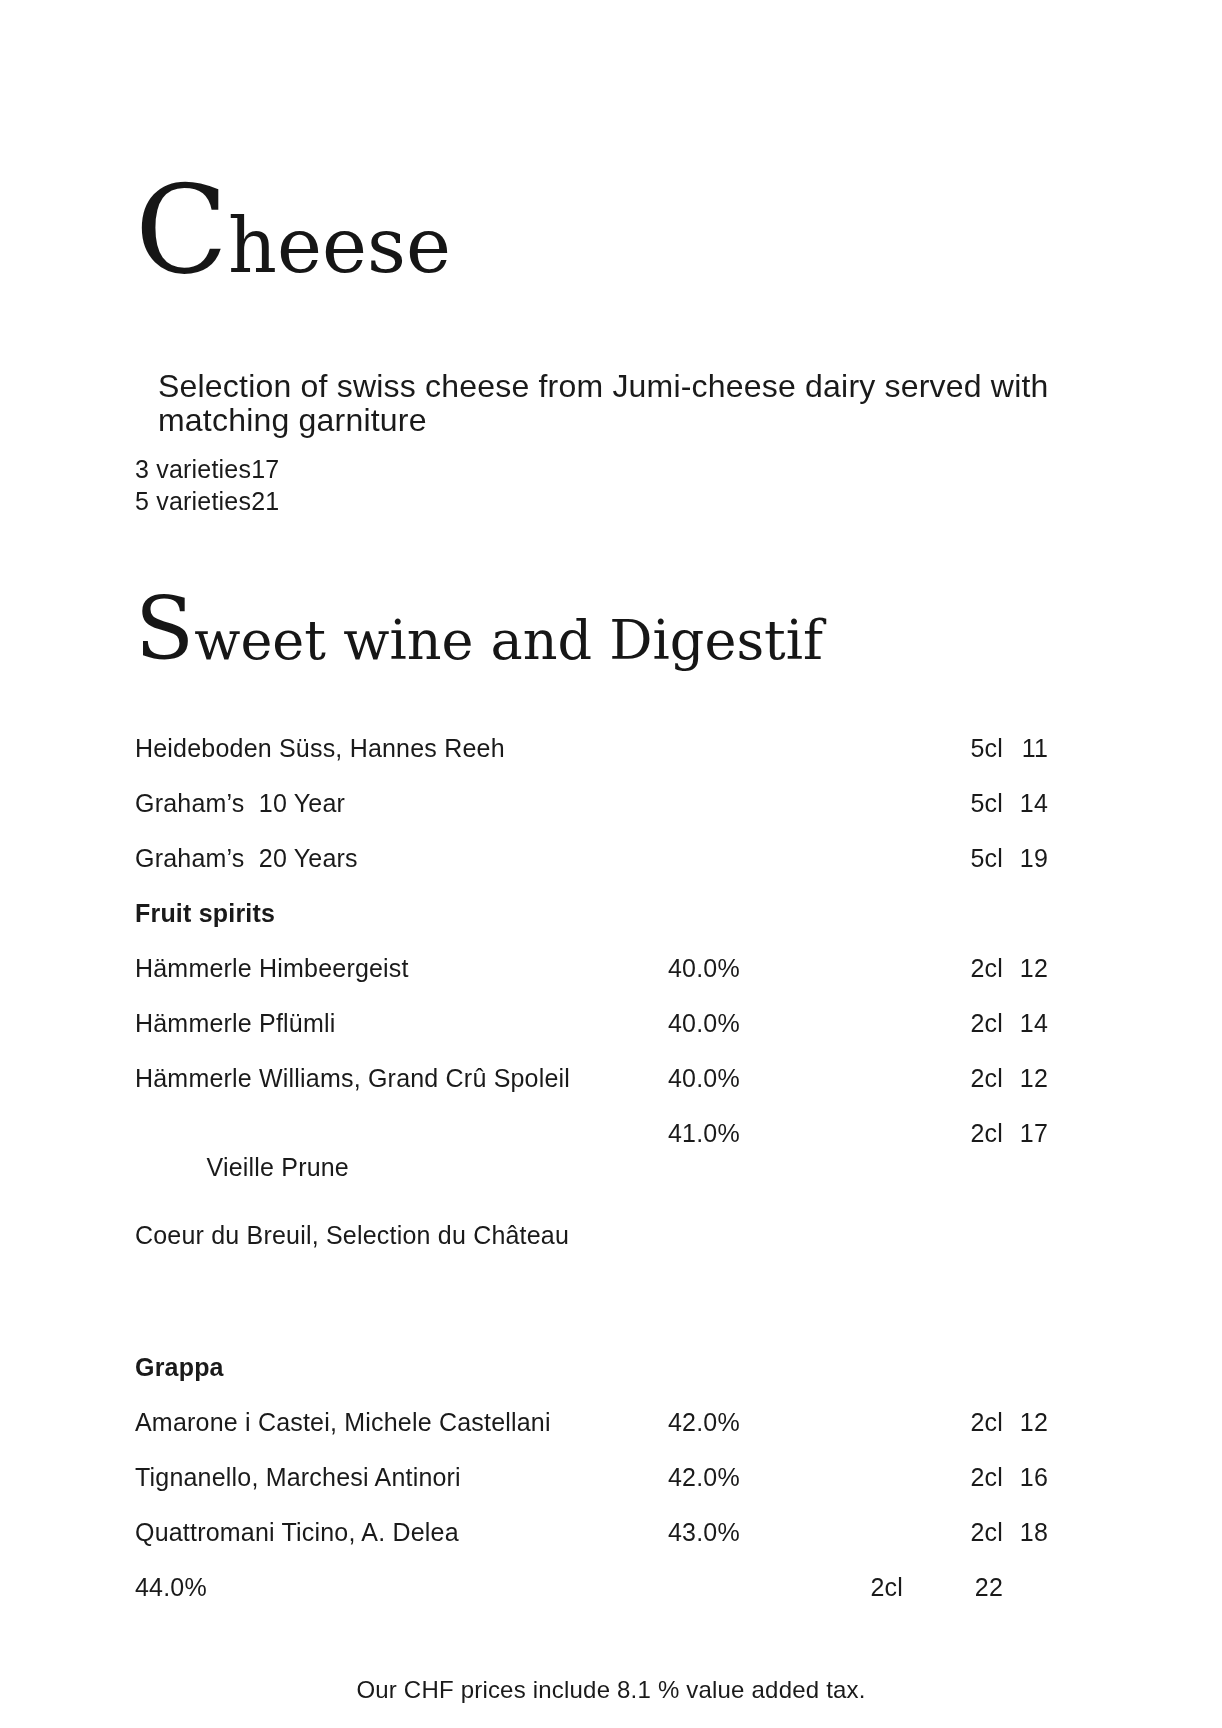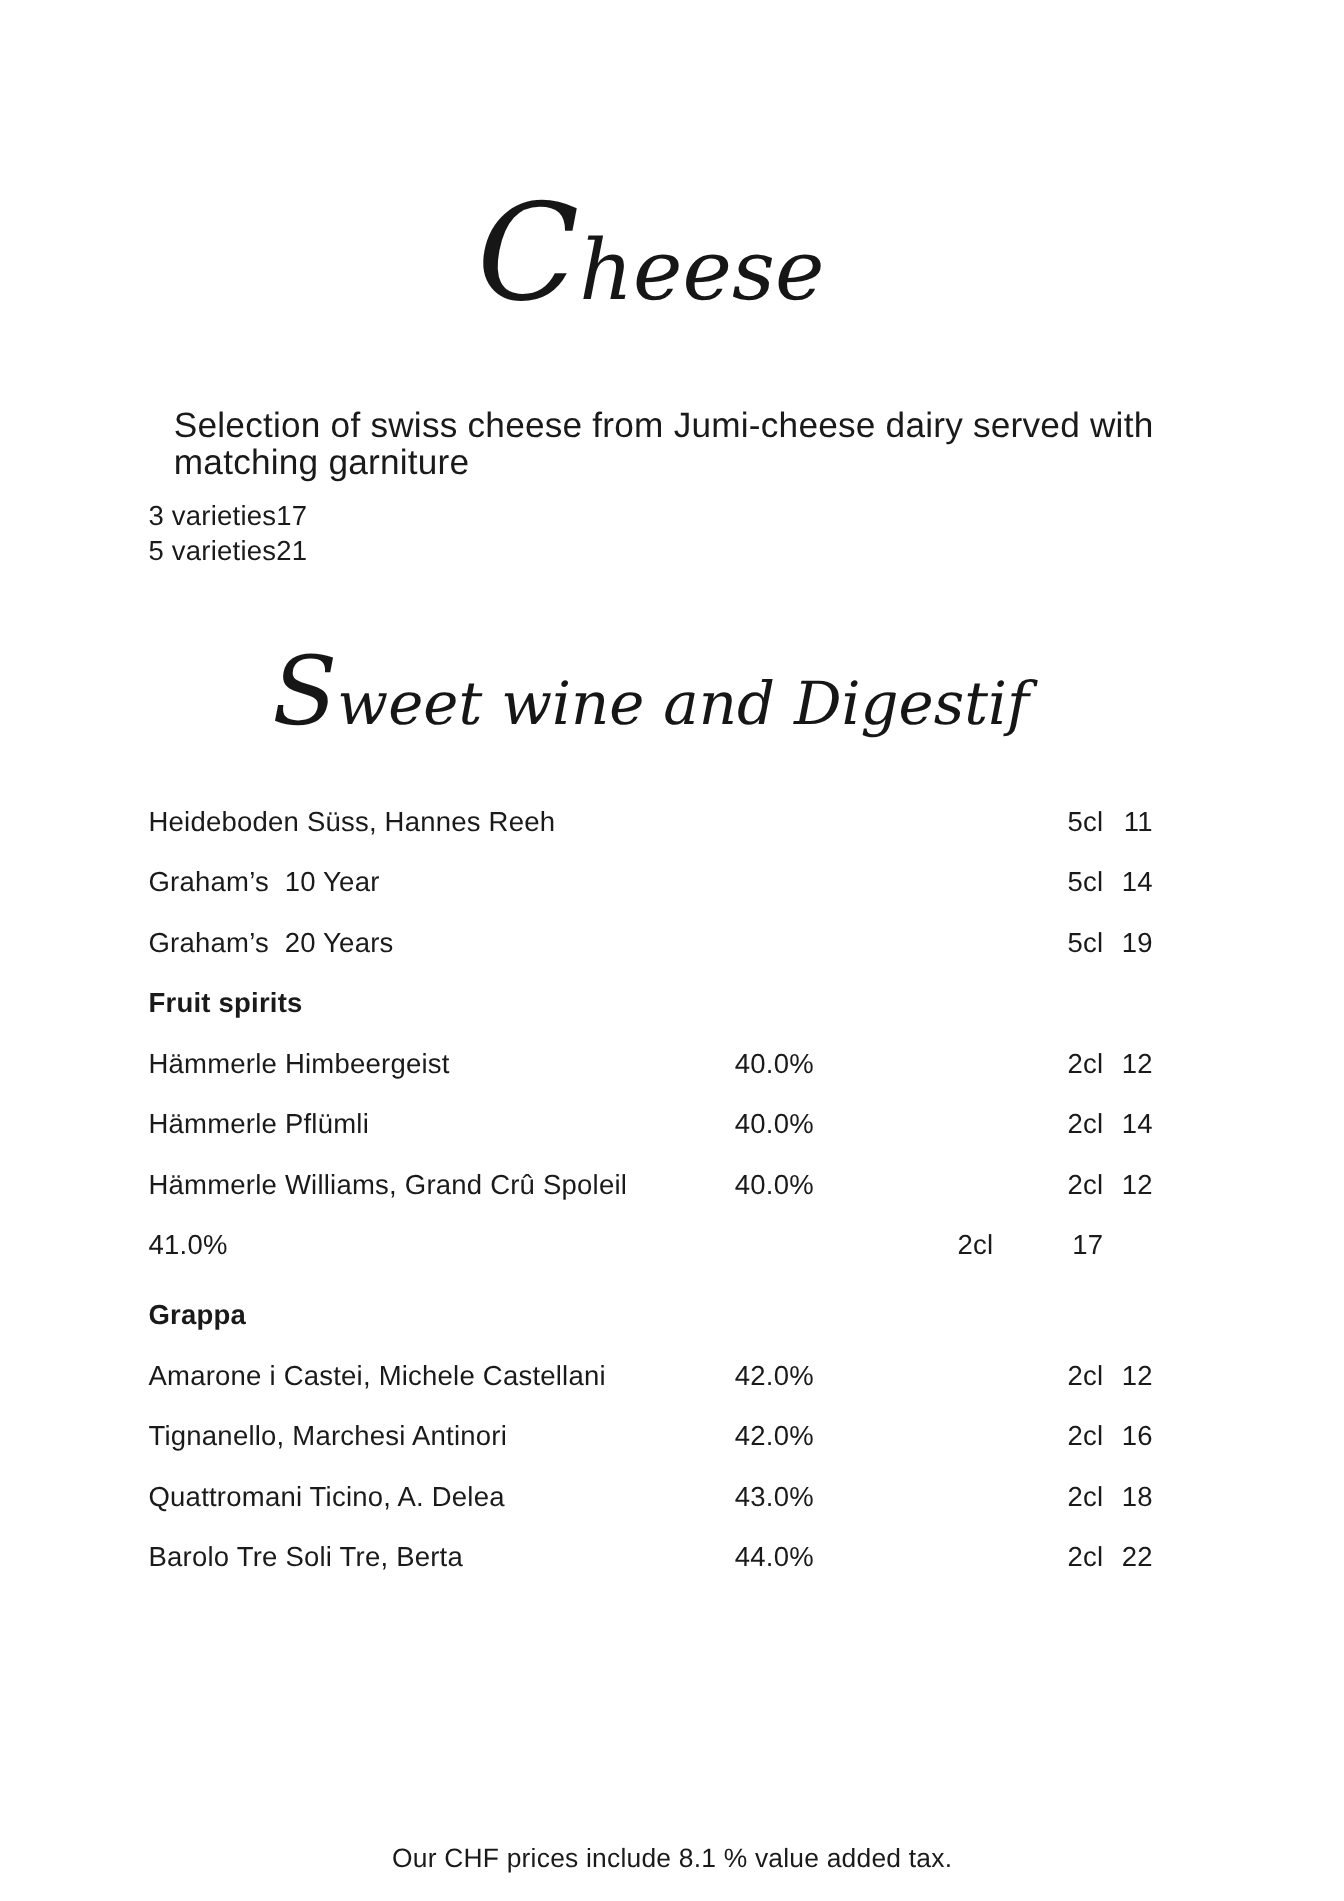--- a/index.html
+++ b/index.html
@@ -18,23 +18,21 @@
   }
   .content {
     position: absolute;
     left: 135px;
     top: 0;
     width: 913px;
   }
   
   .script-title {
     font-family: "DejaVu Serif", serif;
-    font-style: italic;
     font-weight: 400;
-    text-align: center;
     color: #161616;
     white-space: nowrap;
   }
   .script-title::first-letter {
     font-size: 160%;
   }
   #cheese-title {
     margin-top: 155px;
     font-size: 76px;
     line-height: 1.25;
@@ -165,20 +163,24 @@
         <span class="vol">2cl</span>
         <span class="price">14</span>
       </div>
       <div class="menu-row">
         <span class="name">Hämmerle Williams, Grand Crû Spoleil</span>
         <span class="abv">40.0%</span>
         <span class="vol">2cl</span>
         <span class="price">12</span>
       </div>
       <div class="menu-row">
+        <span class="name">
+          <span>Vieille Prune</span>
+          <div class="note">Coeur du Breuil, Selection du Château</div>
+        </span>
         <span class="abv">41.0%</span>
         <span class="vol">2cl</span>
         <span class="price">17</span>
       </div>
 
       <div class="group-heading gap-before">Grappa</div>
 
       <div class="menu-row">
         <span class="name">Amarone i Castei, Michele Castellani</span>
         <span class="abv">42.0%</span>
@@ -191,21 +193,20 @@
         <span class="vol">2cl</span>
         <span class="price">16</span>
       </div>
       <div class="menu-row">
         <span class="name">Quattromani Ticino, A. Delea</span>
         <span class="abv">43.0%</span>
         <span class="vol">2cl</span>
         <span class="price">18</span>
       </div>
       <div class="menu-row">
-        <span class="name">Barolo Tre Soli Tre, Berta</span>
         <span class="abv">44.0%</span>
         <span class="vol">2cl</span>
         <span class="price">22</span>
       </div>
 
     </div>
   </div>
 </div>
 
 <div class="footer-note">Our CHF prices include 8.1 % value added tax.</div>

